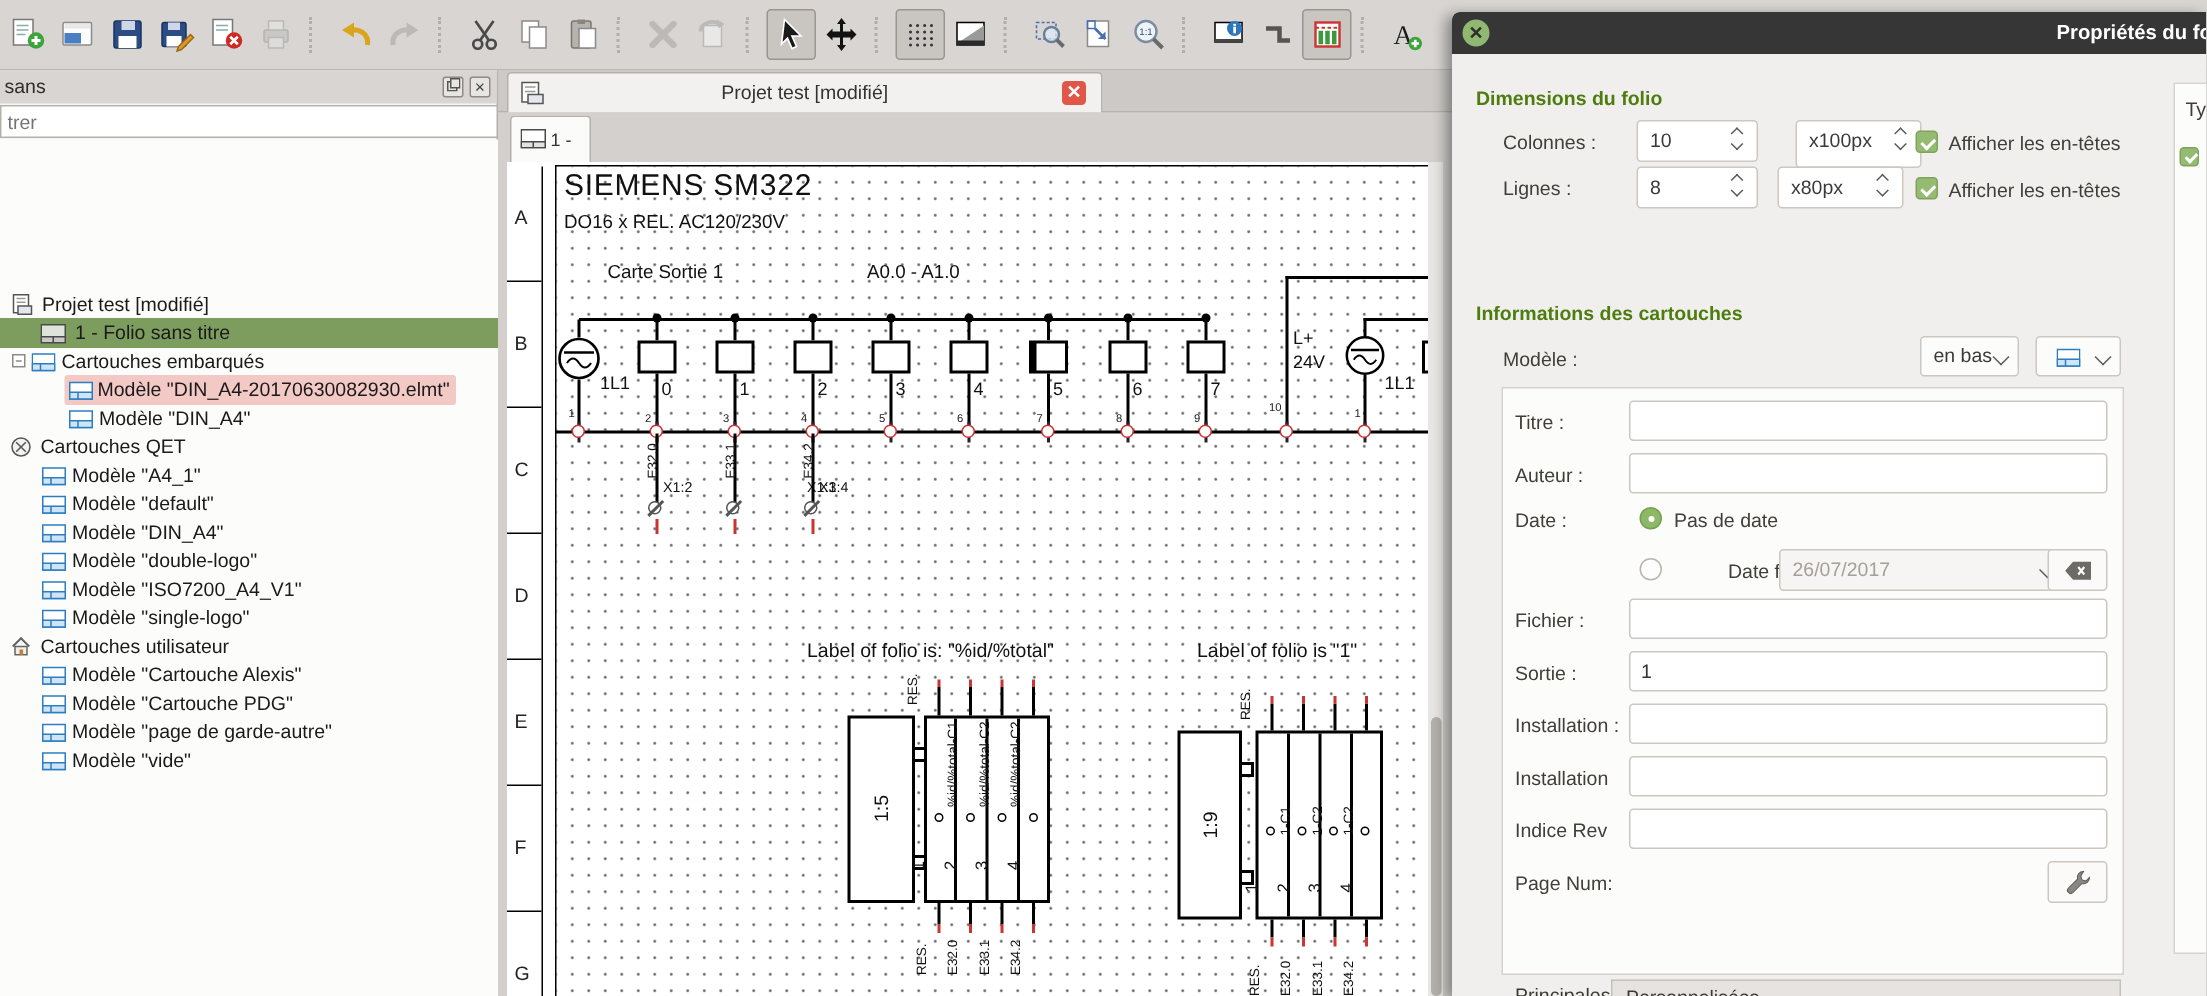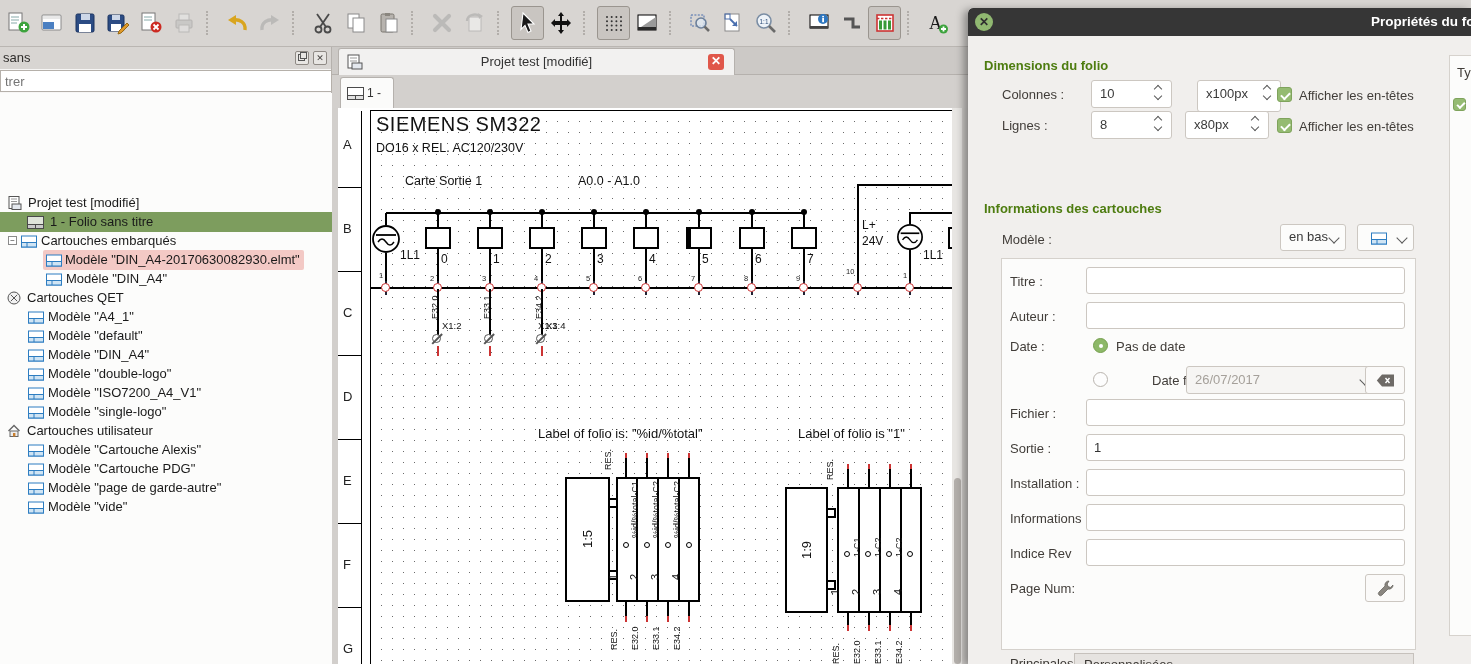--- a/index.html
+++ b/index.html
@@ -771,21 +771,21 @@
           <path d="M6 0.5h12v12H6L0.8 6.5z" fill="#6e6a66"></path>
           <path d="M9.5 4l4 5M13.5 4l-4 5" stroke="#fff" stroke-width="1.4"></path>
         </svg>
       </div>
     <div class="flabel" style="left:42px;top:398px;">Fichier :</div>
     <input class="inp" style="left: 118px; top: 391px; width: 319px; height: 27px;">
     <div class="flabel" style="left:42px;top:433px;">Sortie :</div>
     <input class="inp" style="left: 118px; top: 426px; width: 319px; height: 27px;" value="1">
     <div class="flabel" style="left:42px;top:468px;">Installation :</div>
     <input class="inp" style="left: 118px; top: 461px; width: 319px; height: 27px;">
-    <div class="flabel" style="left:42px;top:503px;">Informations</div>
+    <div class="flabel" style="left:42px;top:503px;">Installation</div>
     <input class="inp" style="left: 118px; top: 496px; width: 319px; height: 27px;">
     <div class="flabel" style="left:42px;top:538px;">Indice Rev</div>
     <input class="inp" style="left: 118px; top: 531px; width: 319px; height: 27px;">
     <div class="flabel" style="left:42px;top:573px;">Page Num:</div>
     <div class="dbtn" style="left:397px;top:566px;width:40px;height:28px;">
         <svg width="17" height="17" viewBox="0 0 17 17">
           <path d="M12 1a4 4 0 00-4 5L2 12a2 2 0 103 3l6-6a4 4 0 005-4l-2.4 2.4-2.6-.8-.8-2.6z" fill="#8a8680" stroke="#5f5b56" stroke-width=".7"></path>
         </svg>
       </div>
 

